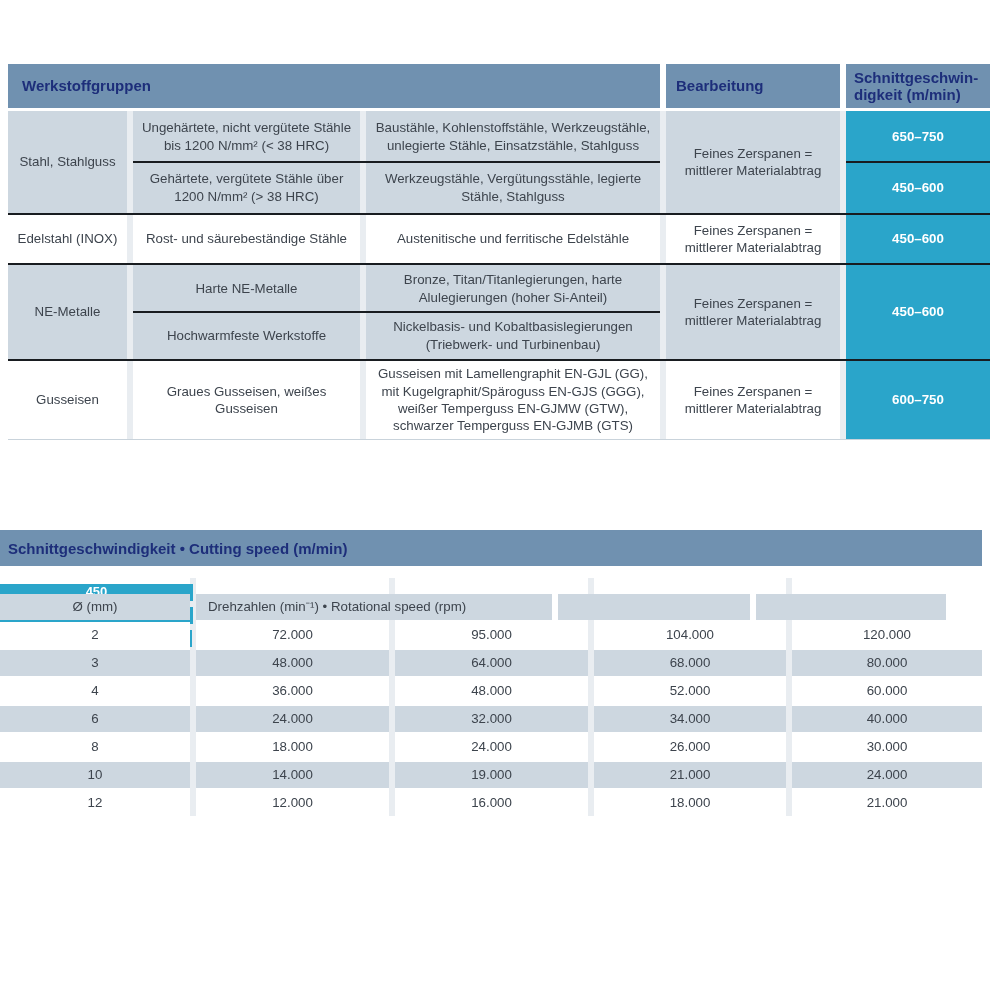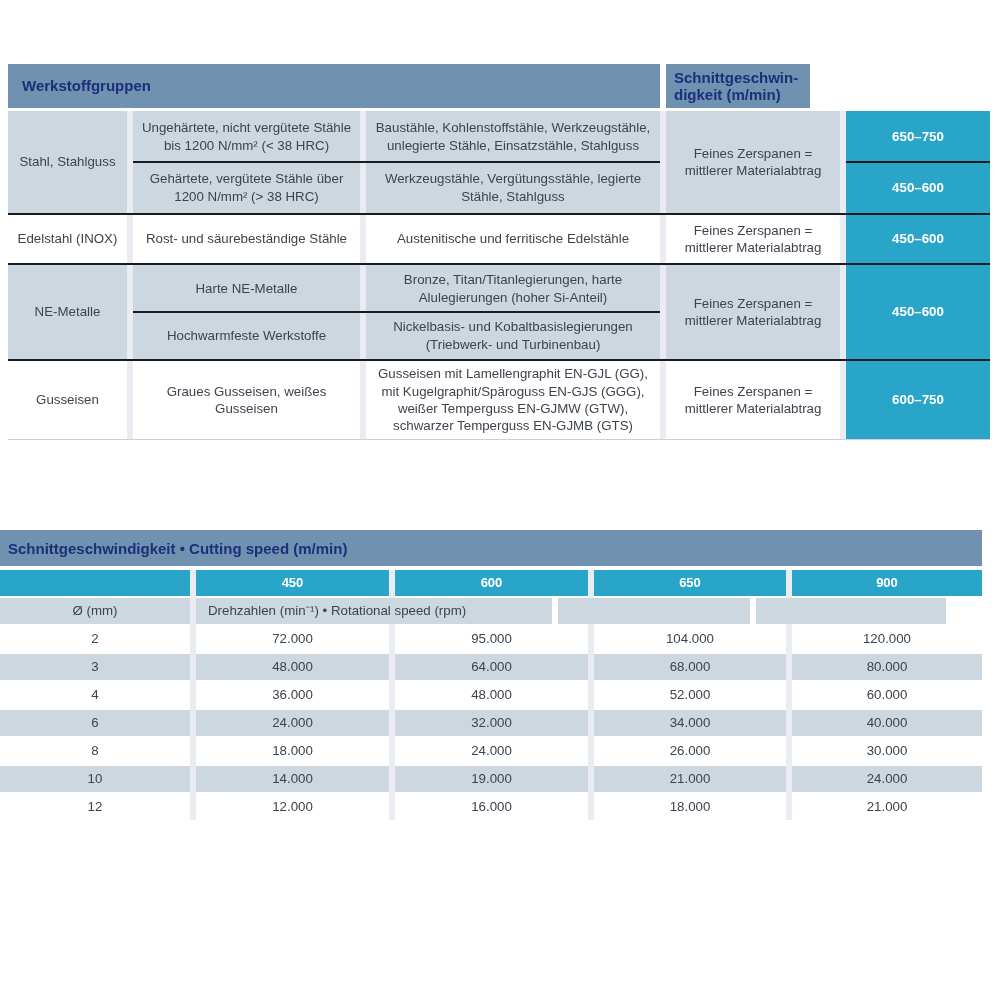--- a/index.html
+++ b/index.html
@@ -37,34 +37,35 @@
   .sl-mid{left:125px;width:527px;} .sl-speed{left:838px;width:144px;}
 
   
   .t2{position:absolute;left:0;top:530px;width:982px;}
   .t2-title{height:36px;background:#7091b0;display:flex;align-items:center;
             padding-left:8px;box-sizing:border-box;font-size:15px;}
   .t2-body{position:relative;margin-top:3px;}
   .t2-body .vstripe{z-index:0;}
   .t2s1{left:190px;} .t2s2{left:389px;} .t2s3{left:588px;} .t2s4{left:786px;}
   .t2-row{display:flex;gap:6px;height:26px;margin-top:2px;}
-  .t2-row.first{margin-top:4px;height:26px;}
+  .t2-row.first{margin-top:12px;height:14px;flex-direction:column;}
   .c1{width:190px;} .c2{width:193px;} .c3{width:193px;} .c4{width:192px;} .c5{width:190px;}
   .cmerge{width:356px;justify-content:flex-start;text-align:left;padding-left:12px;}
   .t2-row .cyan{font-size:13px;}
 </style>
 </head>
 <body>
 
 <div class="page">
 
   <div class="t1">
 
     <div class="t1-header">
       <div class="seg navy t1-h1">Werkstoffgruppen</div>
+      <div class="seg navy t1-h2">Bearbeitung</div>
       <div class="seg navy t1-h3">Schnittgeschwin-digkeit (m/min)</div>
     </div>
 
     <div class="grp grp1">
       <div class="vstripe vs1"></div>
         <div class="vstripe vs2"></div>
         <div class="vstripe vs3"></div>
         <div class="vstripe vs4"></div>
       <div class="cell gray span2" style="grid-column:1">Stahl, Stahlguss</div>
       <div class="cell gray" style="grid-column:2;grid-row:1">Ungehärtete, nicht vergütete Stähle bis 1200 N/mm² (&lt; 38 HRC)</div>

